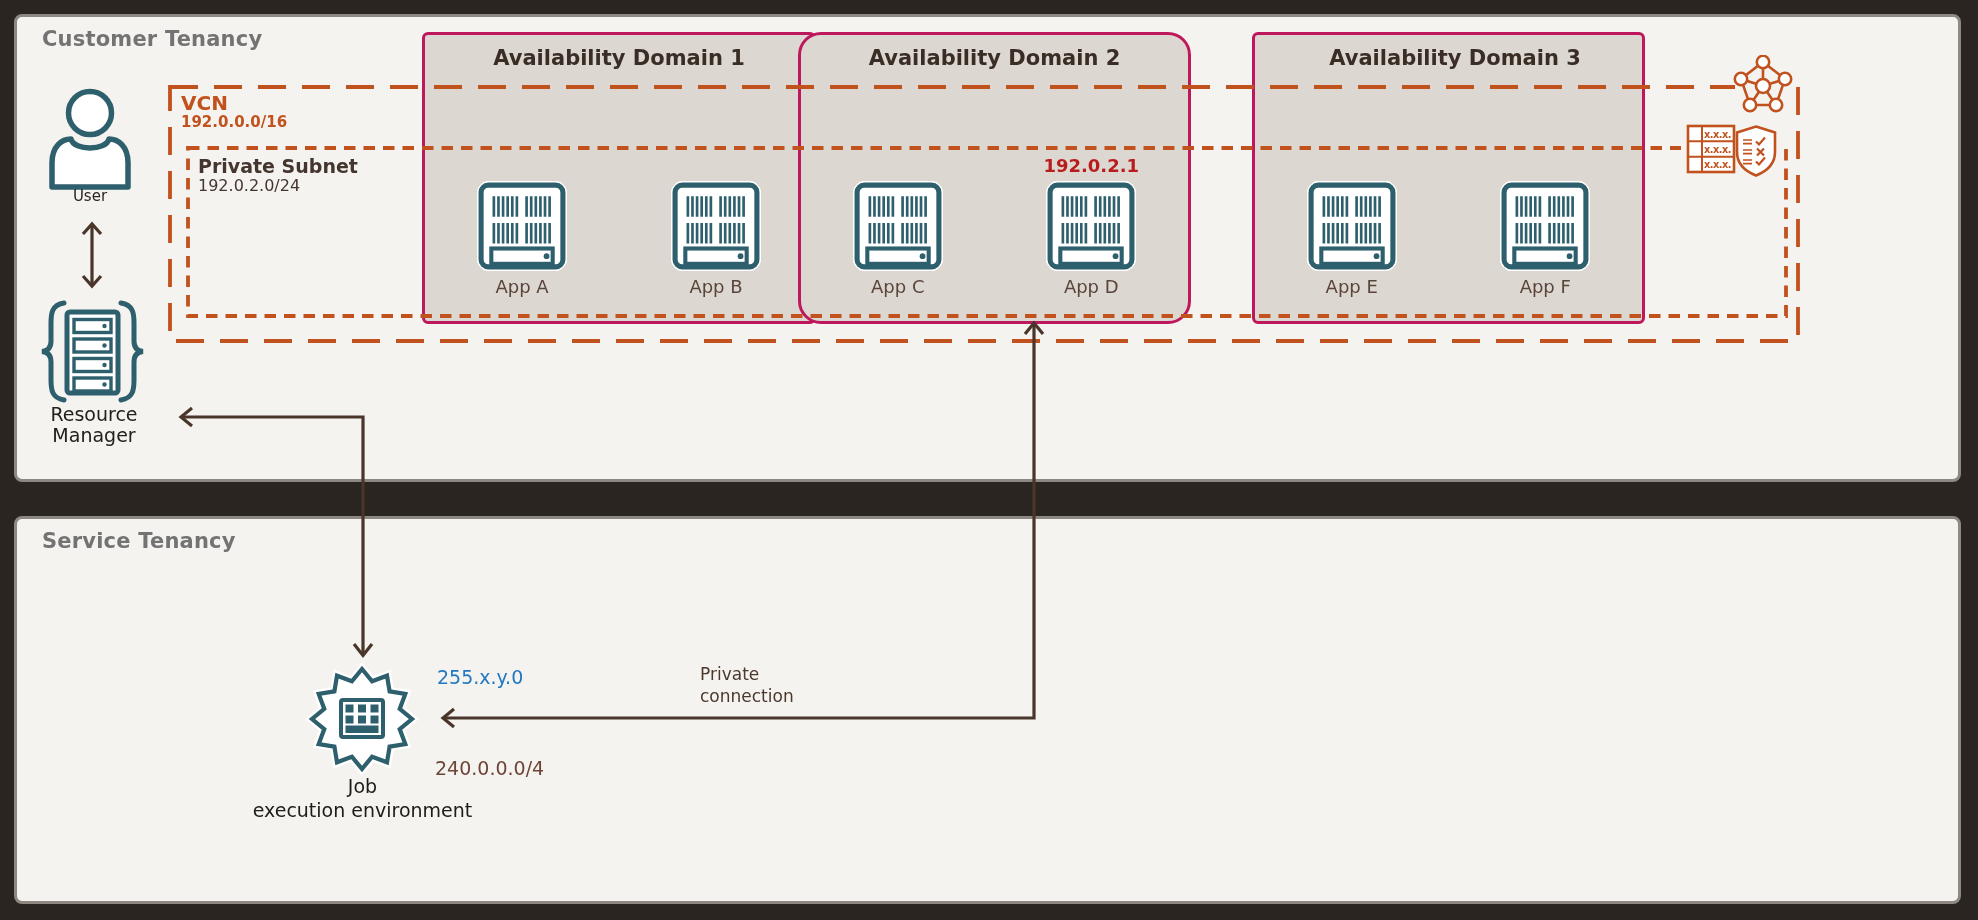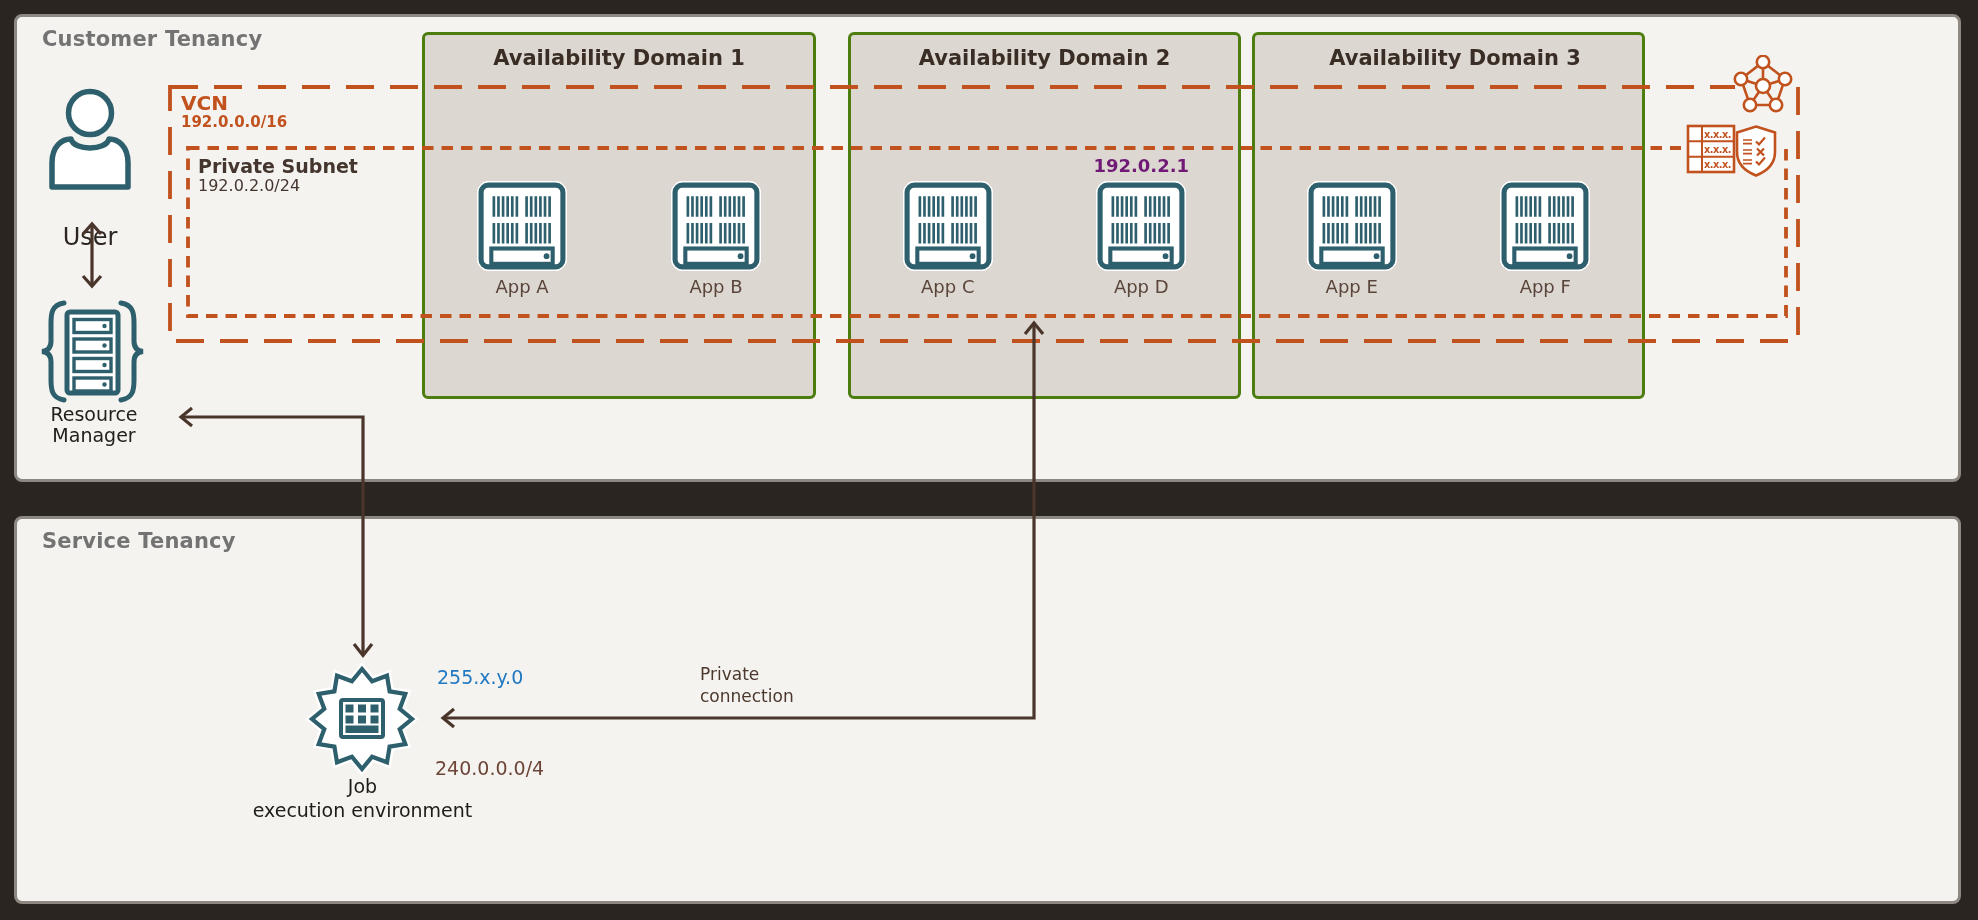--- a/index.html
+++ b/index.html
@@ -14,51 +14,51 @@
     background:#f5f3f0;border:3px solid #8d8882;border-radius:8px;
     box-sizing:border-box;
   }
   #customer-box{top:14px;height:468px;}
   #service-box{top:516px;height:388px;}
   .tenancy-title{
     position:absolute;left:25px;top:10px;
     font-size:21px;font-weight:bold;color:#737373;letter-spacing:.2px;
   }
   .ad-box{
-    position:absolute;top:32px;height:367px;width:393px;
-    background:#dcd8d1;border:3px solid #4d7c0f;border-radius:6px;
+    position:absolute;top:32px;height:292px;width:393px;
+    background:#dcd8d1;border:3px solid #be185d;border-radius:6px;
     box-sizing:border-box;
   }
   #ad-holder > div:nth-of-type(1){left:422px;width:394px;}
-  #ad-holder > div:nth-of-type(2){left:848px;}
+  #ad-holder > div:nth-of-type(2){left:798px;border-radius:23px;}
   #ad-holder > div:nth-of-type(3){left:1252px;padding-left:13px;}
   .ad-title{
     margin-top:11px;text-align:center;
     font-size:21px;font-weight:bold;color:#3a2d26;
   }
   .apps-row{
     position:absolute;left:0;right:0;top:146px;height:120px;
     display:flex;justify-content:space-around;align-items:flex-start;
   }
   .app-item{position:relative;width:96px;text-align:center;}
   .app-ip{
     position:absolute;top:-26px;left:-20px;right:-20px;text-align:center;
-    font-size:18px;font-weight:bold;color:#701a75;
+    font-size:18px;font-weight:bold;color:#b91c1c;
   }
   .app-icon{display:block;margin:0 auto;width:90px;height:90px;}
   .app-label{margin-top:5px;font-size:18px;color:#5a453b;}
   .overlay{position:absolute;left:0;top:0;width:1978px;height:920px;pointer-events:none;}
   .floating-label{position:absolute;}
   #vcn-label{left:181px;top:92px;color:#c1521d;}
   #vcn-label .l1{font-size:20px;font-weight:bold;line-height:22px;}
   #vcn-label .l2{font-size:15px;font-weight:bold;line-height:17px;}
   #subnet-label{left:198px;top:155px;color:#44362e;}
   #subnet-label .l1{font-size:19px;font-weight:bold;line-height:22px;}
   #subnet-label .l2{font-size:16px;line-height:18px;}
-  #user-label{left:40px;top:187px;width:100px;text-align:center;font-size:24px;color:#2b241f;margin-top:36px;}
+  #user-label{left:40px;top:187px;width:100px;text-align:center;font-size:15px;color:#2b241f;}
   #rm-label{left:28px;top:404px;width:132px;text-align:center;font-size:19px;line-height:21px;color:#24201d;}
   #job-label{left:240px;top:774px;width:245px;text-align:center;font-size:19px;line-height:24px;color:#1f1b18;}
   #job-ip{left:437px;top:666px;font-size:19px;font-weight:normal;color:#1f78c1;}
   #job-cidr{left:435px;top:757px;font-size:19px;color:#6d4537;}
   #pc-label{left:700px;top:663px;width:162px;text-align:left;font-size:17px;line-height:22px;color:#4c382c;}
   .icon-svg{position:absolute;}
 </style>
 </head>
 <body>
 

